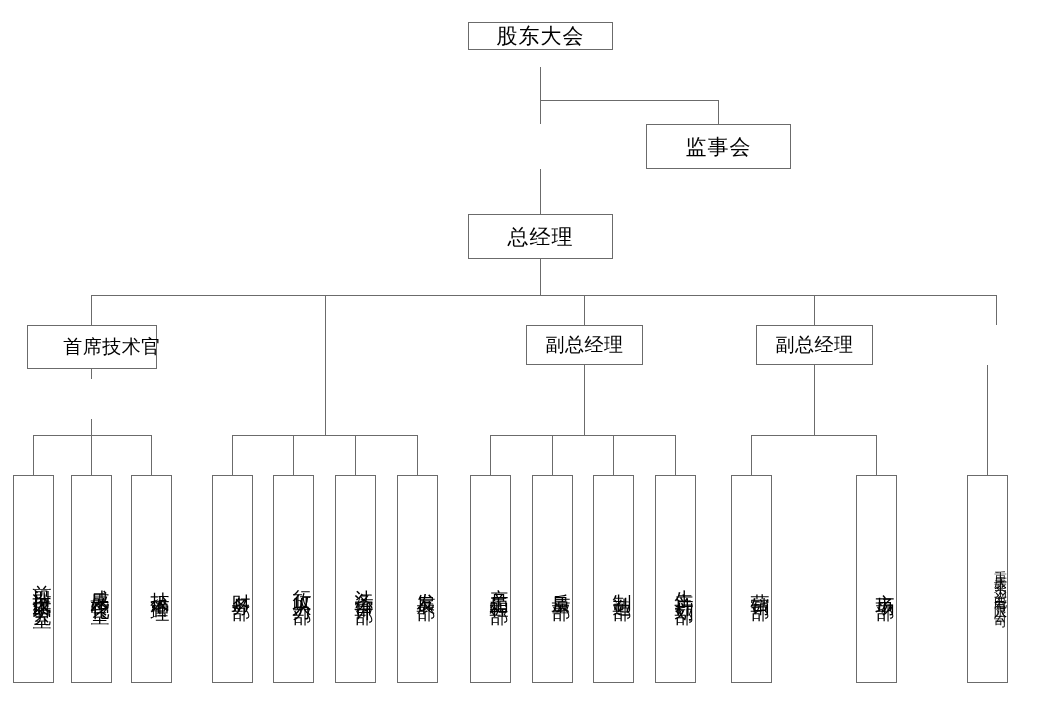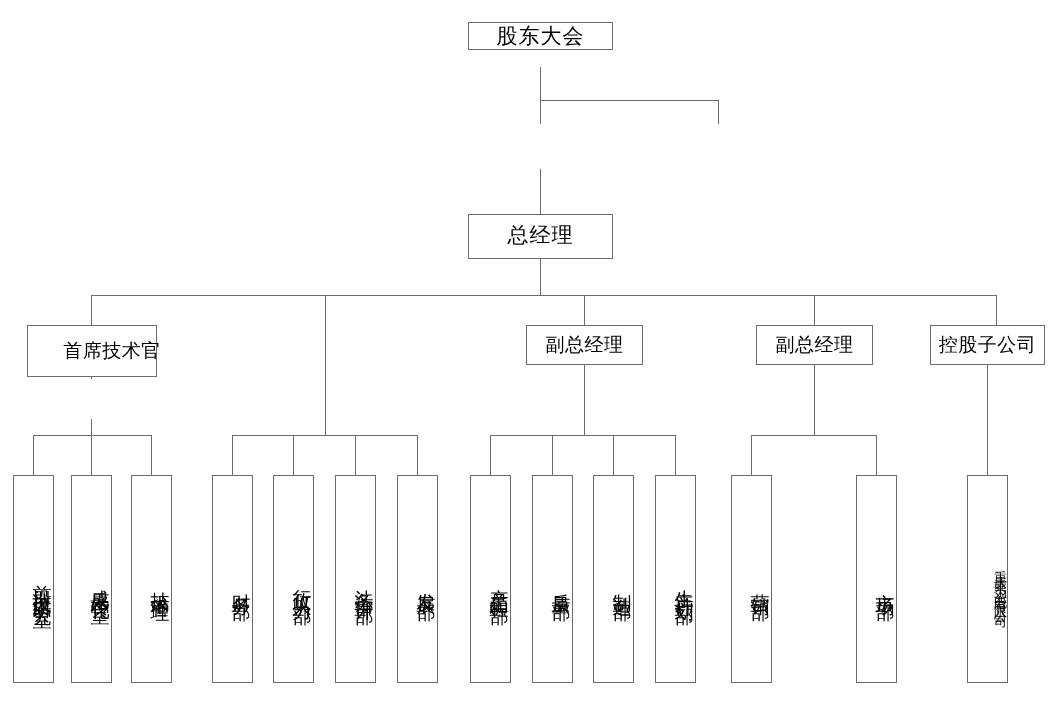--- a/index.html
+++ b/index.html
@@ -74,49 +74,49 @@
   <div class="node h" style="left:468px; top:22px; width:145px; height:28px;">
     <span>股东大会</span>
   </div>
 
   <div class="ln v" style="left:540px; top:67px; width:1px; height:33px;"></div>
 
   <div class="ln h" style="left:540px; top:100px; width:179px; height:1px;"></div>
   <div class="ln v" style="left:540px; top:100px; width:1px; height:24px;"></div>
   <div class="ln v" style="left:718px; top:100px; width:1px; height:24px;"></div>
 
+  <div class="node h" style="left:646px; top:124px; width:145px; height:45px;">
+    <span>监事会</span>
+  </div>
 
   <div class="ln v" style="left:540px; top:169px; width:1px; height:45px;"></div>
 
-  <div class="node h" style="left:468px; top:214px; width:145px; height:45px;font-family:Liberation Mono, monospace;">
+  <div class="node h" style="left:468px; top:214px; width:145px; height:45px;">
     <span>总经理</span>
   </div>
 
   <div class="ln v" style="left:540px; top:259px; width:1px; height:36px;"></div>
 
   <div class="ln h" style="left:91px; top:295px; width:906px; height:1px;"></div>
 
   <div class="ln v" style="left:91px; top:295px; width:1px; height:30px;"></div>
 
   <div class="ln v" style="left:325px; top:295px; width:1px; height:140px;"></div>
   <div class="ln v" style="left:584px; top:295px; width:1px; height:30px;"></div>
   <div class="ln v" style="left:814px; top:295px; width:1px; height:30px;"></div>
   <div class="ln v" style="left:996px; top:295px; width:1px; height:30px;"></div>
 
-  <div class="node h small" style="left:27px; top:325px; width:130px; height:52px;padding-left:40px;">
+  <div class="node h small" style="left:27px; top:325px; width:130px; height:44px;padding-left:40px;">
     <span>首席技术官</span>
   </div>
   <div class="node h small" style="left:526px; top:325px; width:117px; height:40px;">
     <span>副总经理</span>
   </div>
   <div class="node h small" style="left:756px; top:325px; width:117px; height:40px;">
     <span>副总经理</span>
-  </div>
-  <div class="node h small" style="left:930px; top:325px; width:115px; height:40px;">
-    <span>控股子公司</span>
   </div>
 
   <div class="ln v" style="left:91px; top:365px; width:1px; height:14px;"></div>
 
 
   <div class="ln v" style="left:91px; top:419px; width:1px; height:16px;"></div>
   <div class="ln h" style="left:33px; top:435px; width:119px; height:1px;"></div>
   <div class="ln v" style="left:33px; top:435px; width:1px; height:40px;"></div>
   <div class="ln v" style="left:91px; top:435px; width:1px; height:40px;"></div>
   <div class="ln v" style="left:151px; top:435px; width:1px; height:40px;"></div>

